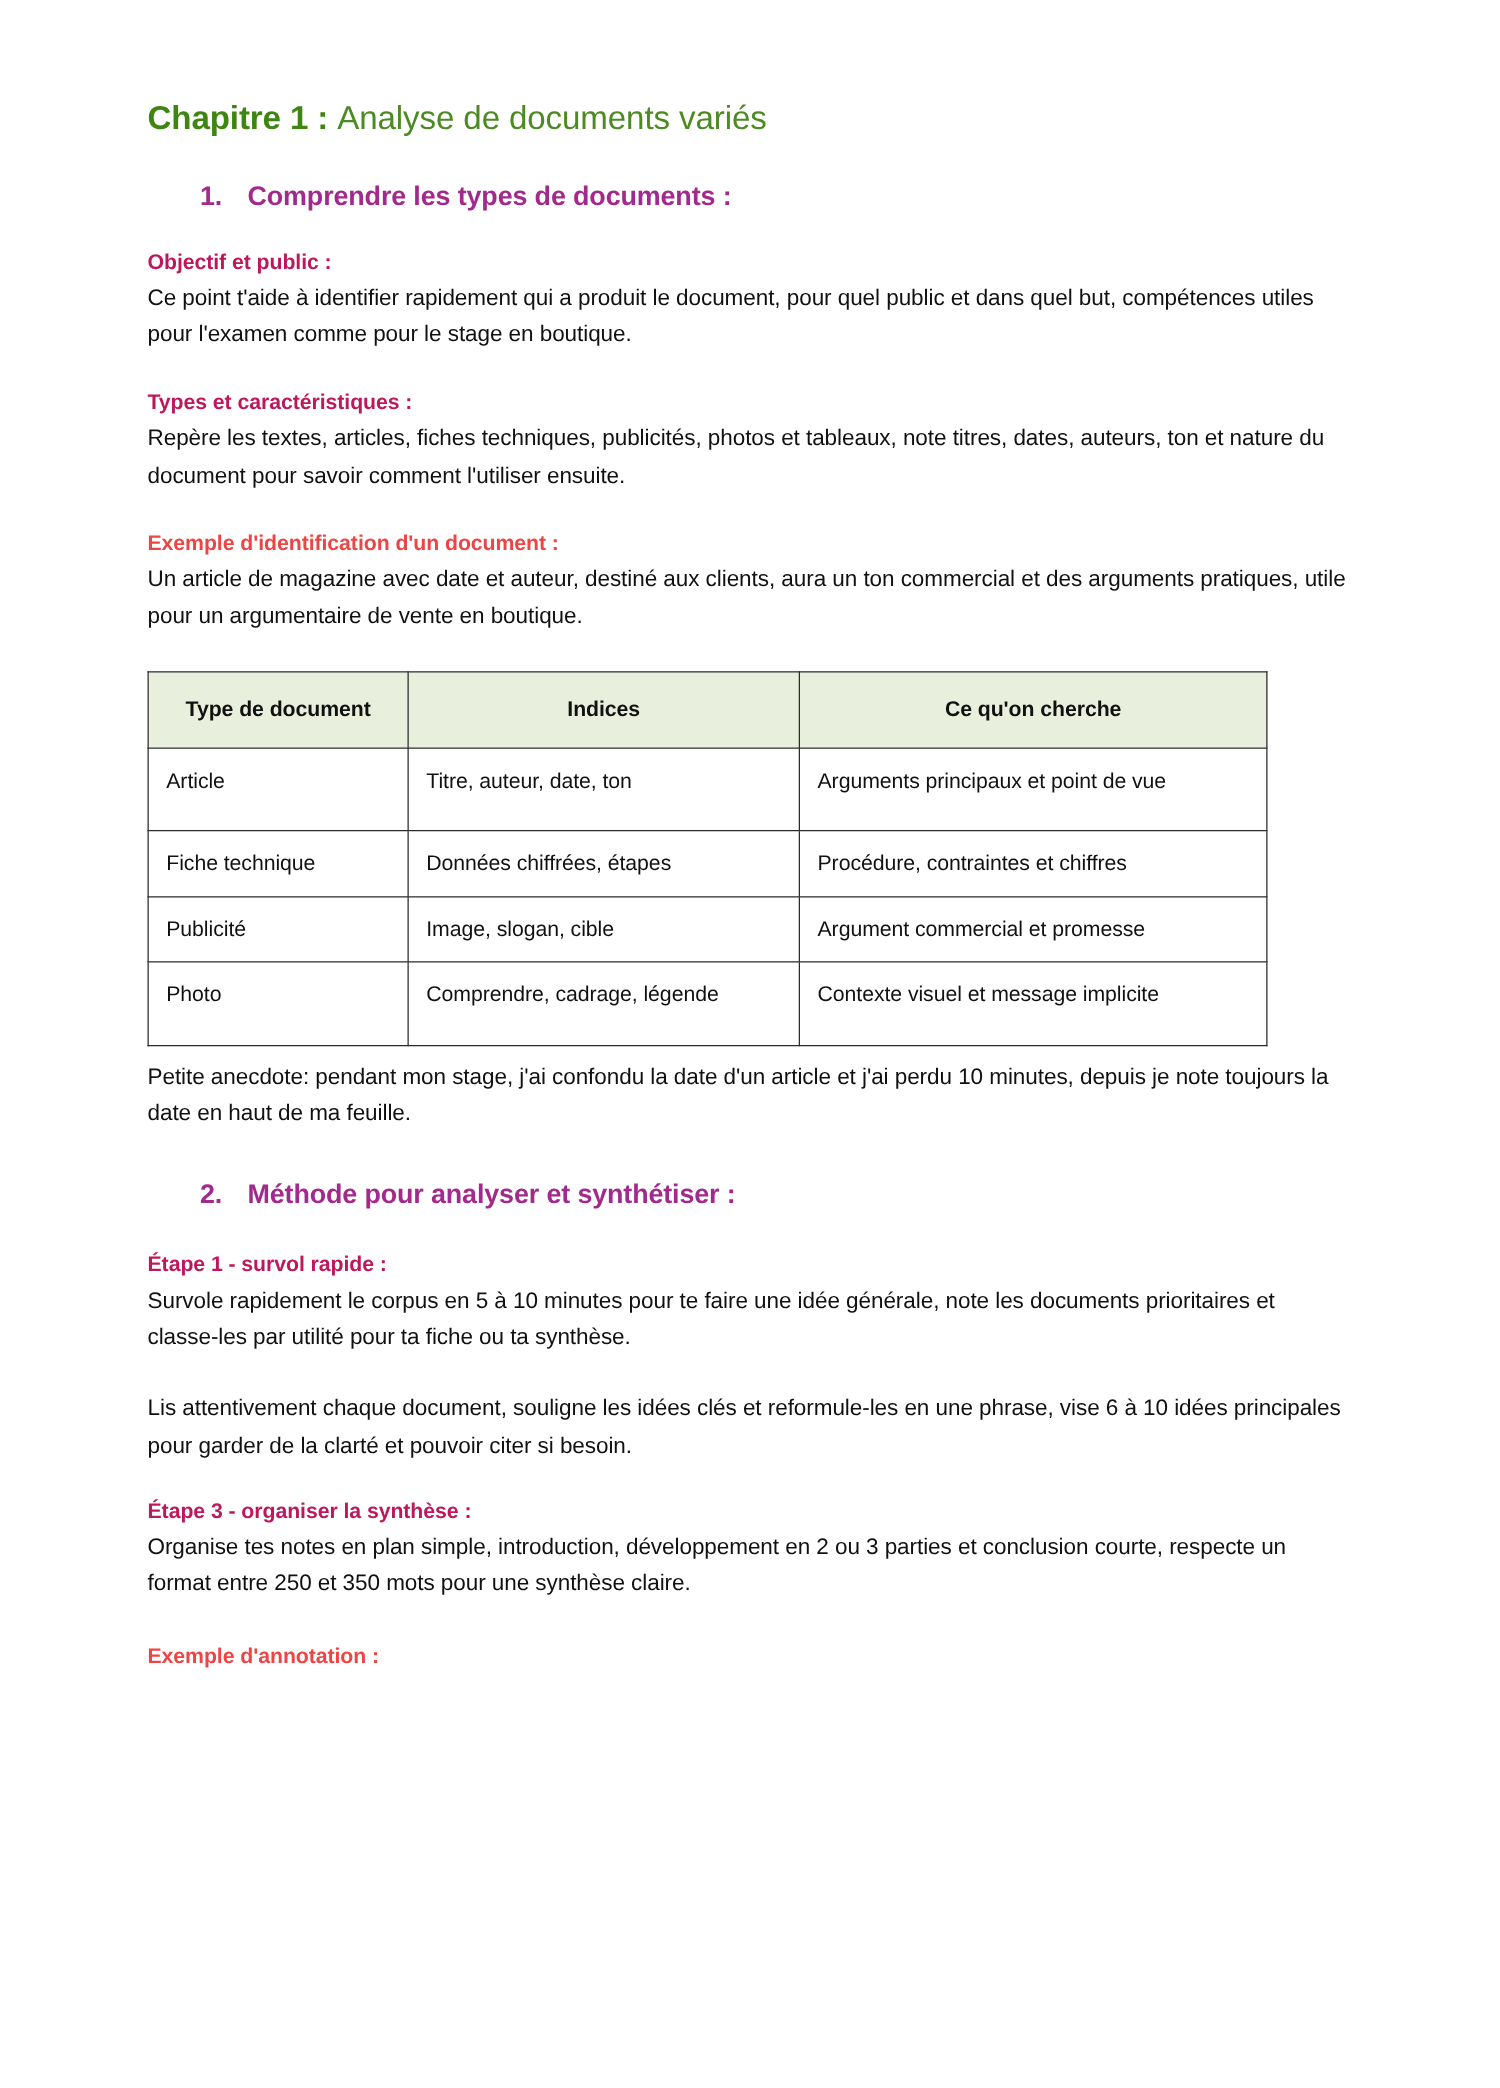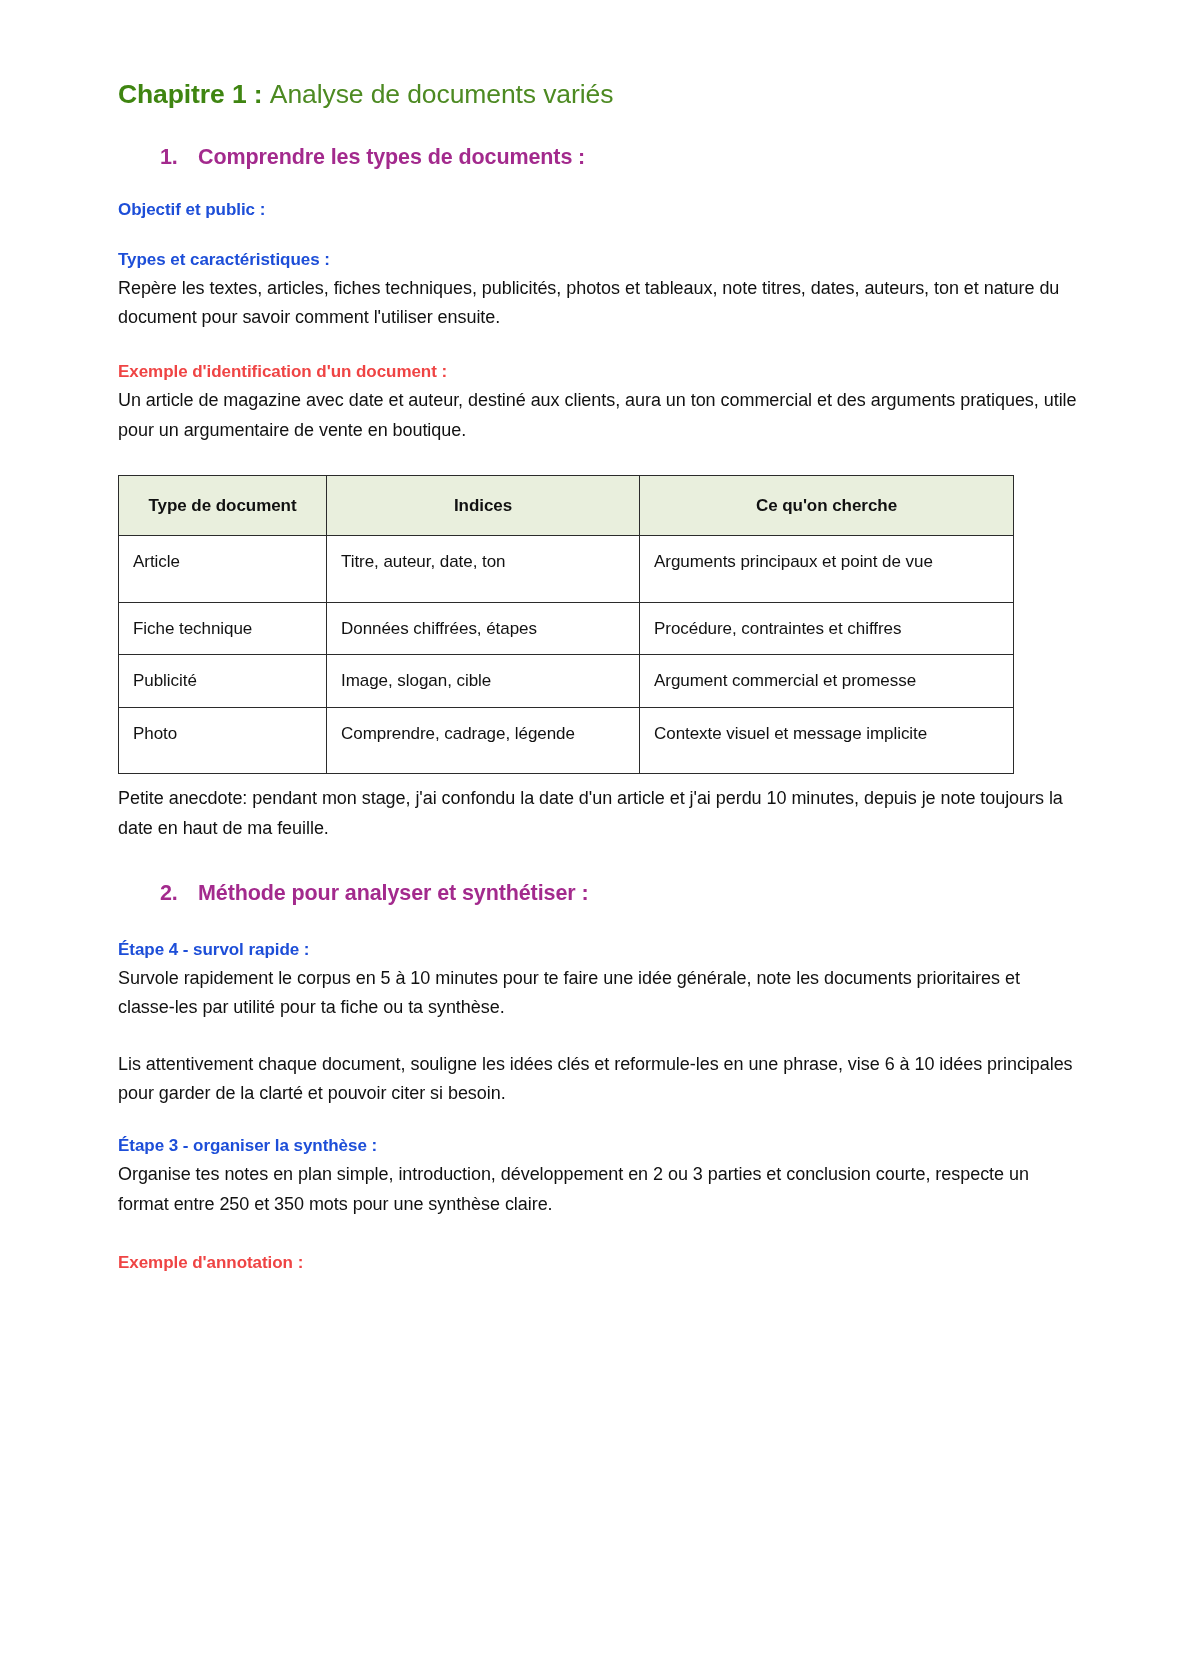--- a/index.html
+++ b/index.html
@@ -63,21 +63,21 @@
     margin-bottom: 34px;
   }
 
   
   .block {
     margin: 0 0 30px 0;
   }
   .block-title {
     font-weight: 700;
     font-size: 17px;
-    color: #1d4ed8;
+    color: #be185d;
     margin: 0 0 4px 0;
     letter-spacing: -0.05px;
   }
   .block-title.green {
     color: #ef4444;
   }
   .block-body {
     font-size: 18px;
     line-height: 1.62;
     color: #111111;
@@ -140,20 +140,21 @@
     <span class="strong">Chapitre 1 :</span><span> </span><span class="rest">Analyse de documents variés</span>
   </h1>
 
   <div class="section-heading">
     <span class="num">1.</span>
     <span class="stext">Comprendre les types de documents :</span>
   </div>
 
   <div class="block">
     <div class="block-title">Objectif et public :</div>
+    <p class="block-body">Ce point t'aide à identifier rapidement qui a produit le document, pour quel public et dans quel but, compétences utiles pour l'examen comme pour le stage en boutique.</p>
   </div>
 
   <div class="block">
     <div class="block-title">Types et caractéristiques :</div>
     <p class="block-body">Repère les textes, articles, fiches techniques, publicités, photos et tableaux, note titres, dates, auteurs, ton et nature du document pour savoir comment l'utiliser ensuite.</p>
   </div>
 
   <div class="block">
     <div class="block-title green">Exemple d'identification d'un document :</div>
     <p class="block-body">Un article de magazine avec date et auteur, destiné aux clients, aura un ton commercial et des arguments pratiques, utile pour un argumentaire de vente en boutique.</p>
@@ -198,21 +199,21 @@
 
   <p class="after-table">Petite anecdote: pendant mon stage, j'ai confondu la date d'un article et j'ai perdu 10 minutes, depuis je note toujours la date en haut de ma feuille.</p>
 
   <div class="section-heading second">
     <span class="num">2.</span>
     <span class="stext">Méthode pour analyser et synthétiser :</span>
   </div>
 
   <div class="steps">
     <div class="block">
-      <div class="block-title">Étape 4 - survol rapide :</div>
+      <div class="block-title">Étape 1 - survol rapide :</div>
       <p class="block-body">Survole rapidement le corpus en 5 à 10 minutes pour te faire une idée générale, note les documents prioritaires et classe-les par utilité pour ta fiche ou ta synthèse.</p>
     </div>
 
     <div class="block">
       <p class="block-body">Lis attentivement chaque document, souligne les idées clés et reformule-les en une phrase, vise 6 à 10 idées principales pour garder de la clarté et pouvoir citer si besoin.</p>
     </div>
 
     <div class="block">
       <div class="block-title">Étape 3 - organiser la synthèse :</div>
       <p class="block-body">Organise tes notes en plan simple, introduction, développement en 2 ou 3 parties et conclusion courte, respecte un format entre 250 et 350 mots pour une synthèse claire.</p>

